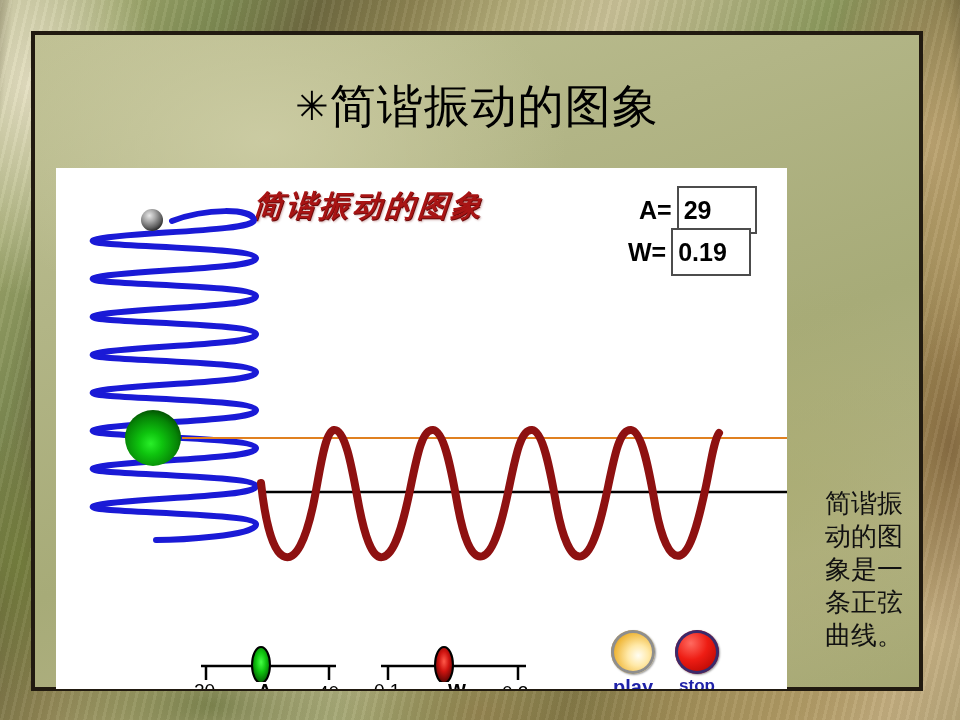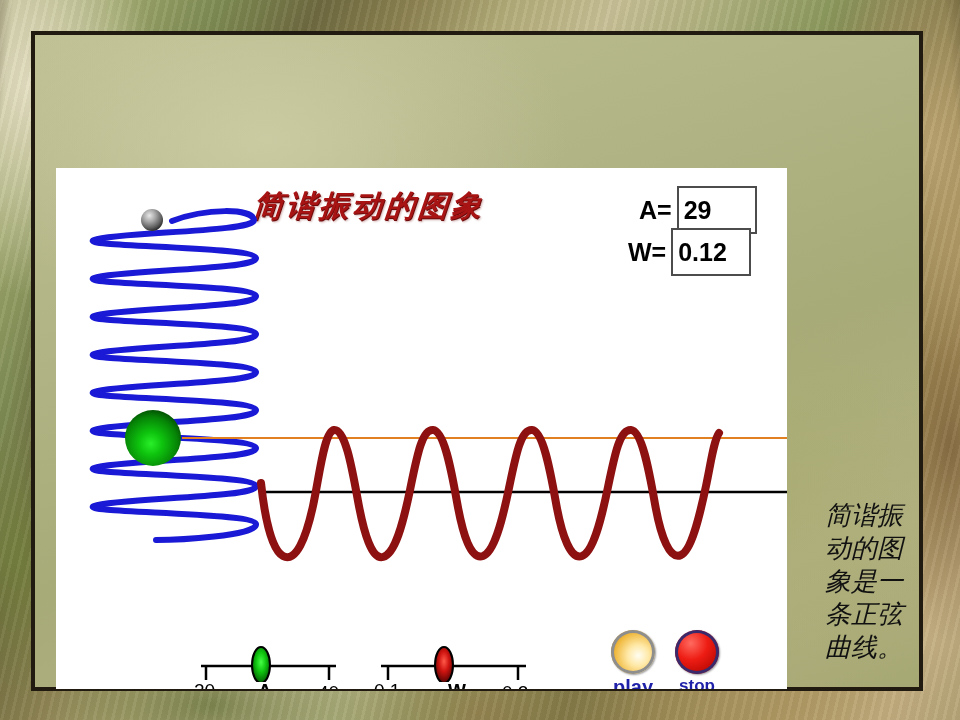--- a/index.html
+++ b/index.html
@@ -80,29 +80,28 @@
   #slide-title .asterisk {
     font-family: "DejaVu Sans", sans-serif;
     font-size: 40px;
     vertical-align: 2px;
   }
 
   
   #side-caption {
     position: absolute;
     left: 790px;
-    top: 464px;
+    top: 452px;
     width: 102px;
     font-family: "Liberation Serif", "DejaVu Serif", serif;
     font-size: 26px;
     line-height: 1.27;
     color: #111111;
     text-align: left;
     word-break: break-all;
-    font-style: italic;
   }
 
   
   #applet-panel {
     position: absolute;
     left: 21px;       
     top: 133px;       
     width: 731px;     
     height: 521px;    
     background: #ffffff;
@@ -214,34 +213,37 @@
   .button-label.small { font-size: 17px; }
 </style>
 </head>
 <body>
 
 <div id="slide-background">
   <div id="background-streaks"></div>
 
   <div id="slide-frame">
 
+    <div id="slide-title">
+      <span class="asterisk">✳</span><span>简谐振动的图象</span>
+    </div>
 
     <div id="side-caption">简谐振动的图象是一条正弦曲线。</div>
 
     <div id="applet-panel">
 
       <div id="applet-title">简谐振动的图象</div>
 
       <div class="param-row" id="param-row-a">
         <span class="param-label">A=</span>
         <span class="param-box">29</span>
       </div>
       <div class="param-row" id="param-row-w">
         <span class="param-label">W=</span>
-        <span class="param-box">0.12</span>
+        <span class="param-box">0.19</span>
       </div>
 
       <svg id="spring-assembly" width="731" height="521">
         <defs>
           <radialGradient id="grad-gray-ball" cx="38%" cy="30%" r="72%">
             <stop offset="0%" stop-color="#e8e8e8"></stop>
             <stop offset="38%" stop-color="#a9a9a9"></stop>
             <stop offset="78%" stop-color="#5e5e5e"></stop>
             <stop offset="100%" stop-color="#2a2a2a"></stop>
           </radialGradient>

